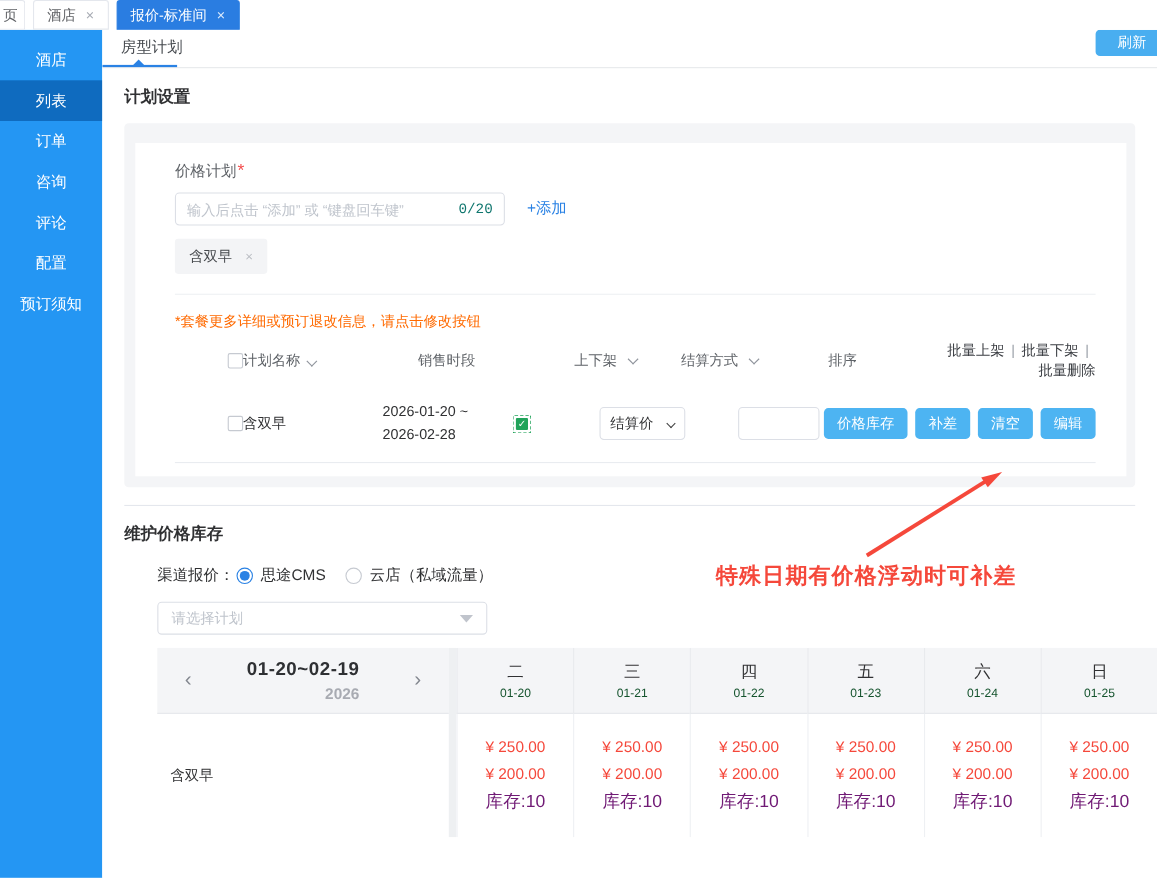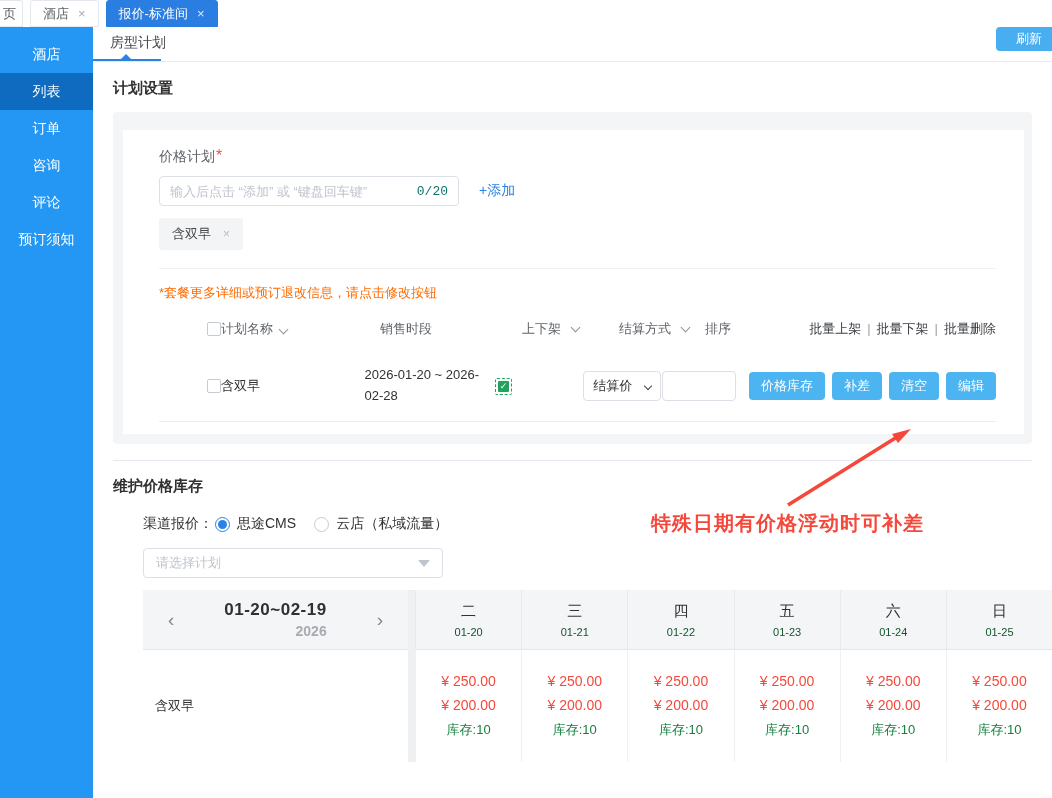--- a/index.html
+++ b/index.html
@@ -51,21 +51,21 @@
   .group-divider { border-bottom:1px solid #eef0f3; margin-top:18px; }
   .notice { color:#ff6a00; font-size:13px; margin-top:15px; }
 
   .pt-head, .pt-row { display:flex; align-items:center; padding-left:48px; font-size:13px; }
   .pt-head { height:42px; color:#5f6368; margin-top:6px; }
   .pt-row { min-height:72px; color:#303133; border-bottom:1px solid #e9ecf0; }
   .col-name { width:173px; display:flex; align-items:center; gap:0; }
   .col-period { width:142px; line-height:1.6; padding-right:14px; }
   .col-onoff { width:97px; }
   .col-settle { width:86px; }
-  .col-sort { width:96px; }
+  .col-sort { width:96px;margin-left:48px; }
   .col-actions { flex:1; display:flex; justify-content:flex-end; align-items:center; gap:7px; }
   .batch { flex:1; text-align:right; color:#3a3d42; }
   .batch .sep { color:#9aa0a8; margin:0 6px; }
   .cb { width:14px; height:14px; border:1px solid #c6cad1; border-radius:2px; background:#fff; flex:0 0 auto; cursor:pointer; }
   .chev { display:inline-block; width:7px; height:7px; border-right:1.4px solid #8f949c; border-bottom:1.4px solid #8f949c;
     transform:rotate(45deg); margin-left:7px; vertical-align:2px; }
   .chev.dark { border-color:#444; width:6px; height:6px; }
   .onoff-icon { width:17px; height:17px; border:1px dashed #21a35a; border-radius:2px;
     display:inline-flex; align-items:center; justify-content:center; cursor:pointer; }
   .onoff-icon span { width:11px; height:11px; background:#21a35a; border-radius:1px; color:#fff;
@@ -104,21 +104,21 @@
   .day-col { flex:1; display:flex; flex-direction:column; }
   .day-head { height:60px; background:#f4f5f7; border-left:1px solid #e8eaed; border-bottom:1px solid #e4e6e9;
     display:flex; flex-direction:column; align-items:center; justify-content:center; gap:5px; cursor:pointer; }
   .day-col:first-child .day-head { border-left:none; }
   .day-week { font-size:15px; color:#303133; }
   .day-date { font-size:11px; color:#14532d; }
   .day-body { flex:1; background:#fff; border-left:1px solid #eef0f3; display:flex; flex-direction:column;
     align-items:center; justify-content:center; gap:8px; }
   .day-col:first-child .day-body { border-left:none; }
   .price { color:#f5483b; font-size:14px; }
-  .stock { color:#15803d; font-size:13px; }
+  .stock { color:#701a75; font-size:16px; }
 
   .annotation { position:absolute; left:558px; top:483px; color:#f5483b; font-size:20px;
     font-weight:600; letter-spacing:1px; white-space:nowrap; }
   .arrow-svg { position:absolute; left:0; top:0; width:100%; height:100%; pointer-events:none; }
 </style>
 </head>
 <body>
 
 <div class="tabbar">
   <div class="tab cut">
@@ -133,20 +133,21 @@
     <span class="x">×</span>
   </div>
 </div>
 
 <div class="sidebar">
   <div class="side-item">酒店</div>
   <div class="side-item active">列表</div>
   <div class="side-item">订单</div>
   <div class="side-item">咨询</div>
   <div class="side-item">评论</div>
+  <div class="side-item">配置</div>
   <div class="side-item">预订须知</div>
 </div>
 
 <div class="content">
 
   <div class="pagetabs">
     <span class="pagetab">房型计划</span>
     <span class="pagetab-bar"></span>
     <button class="refresh-btn">刷新</button>
   </div>

